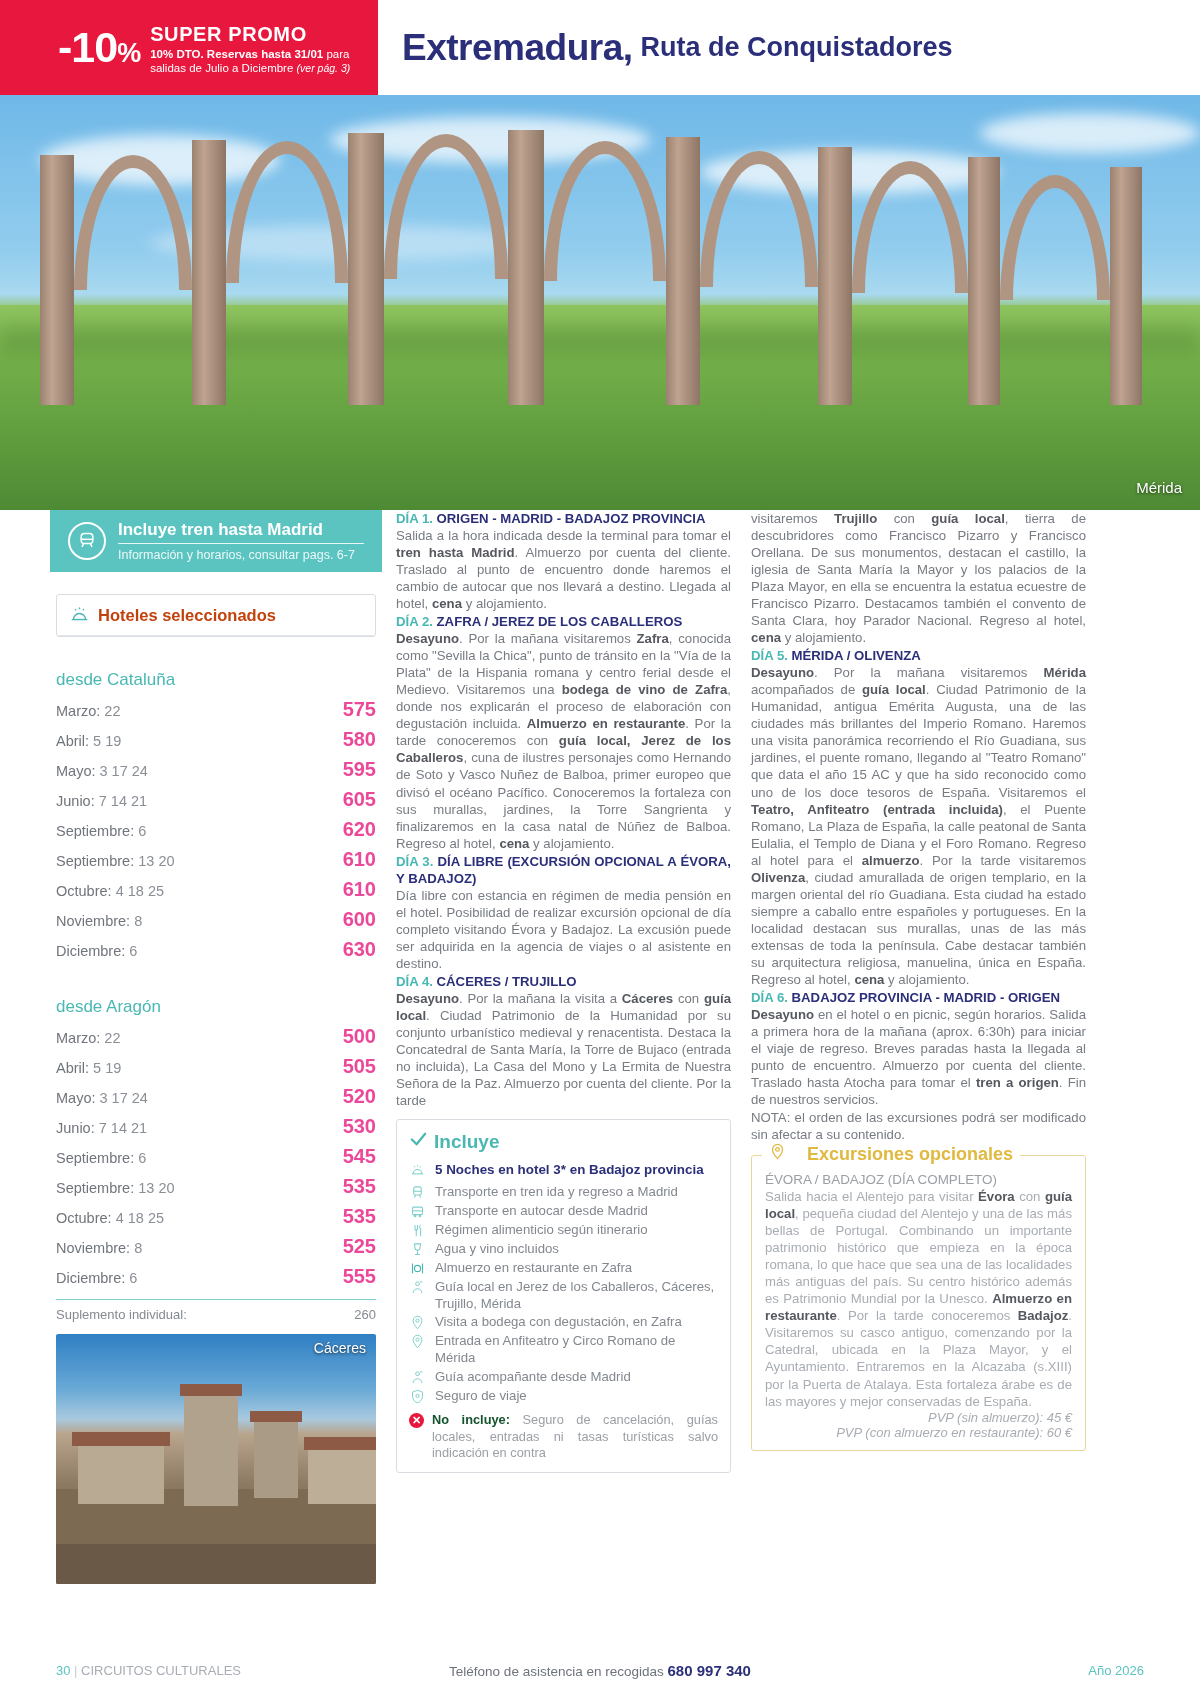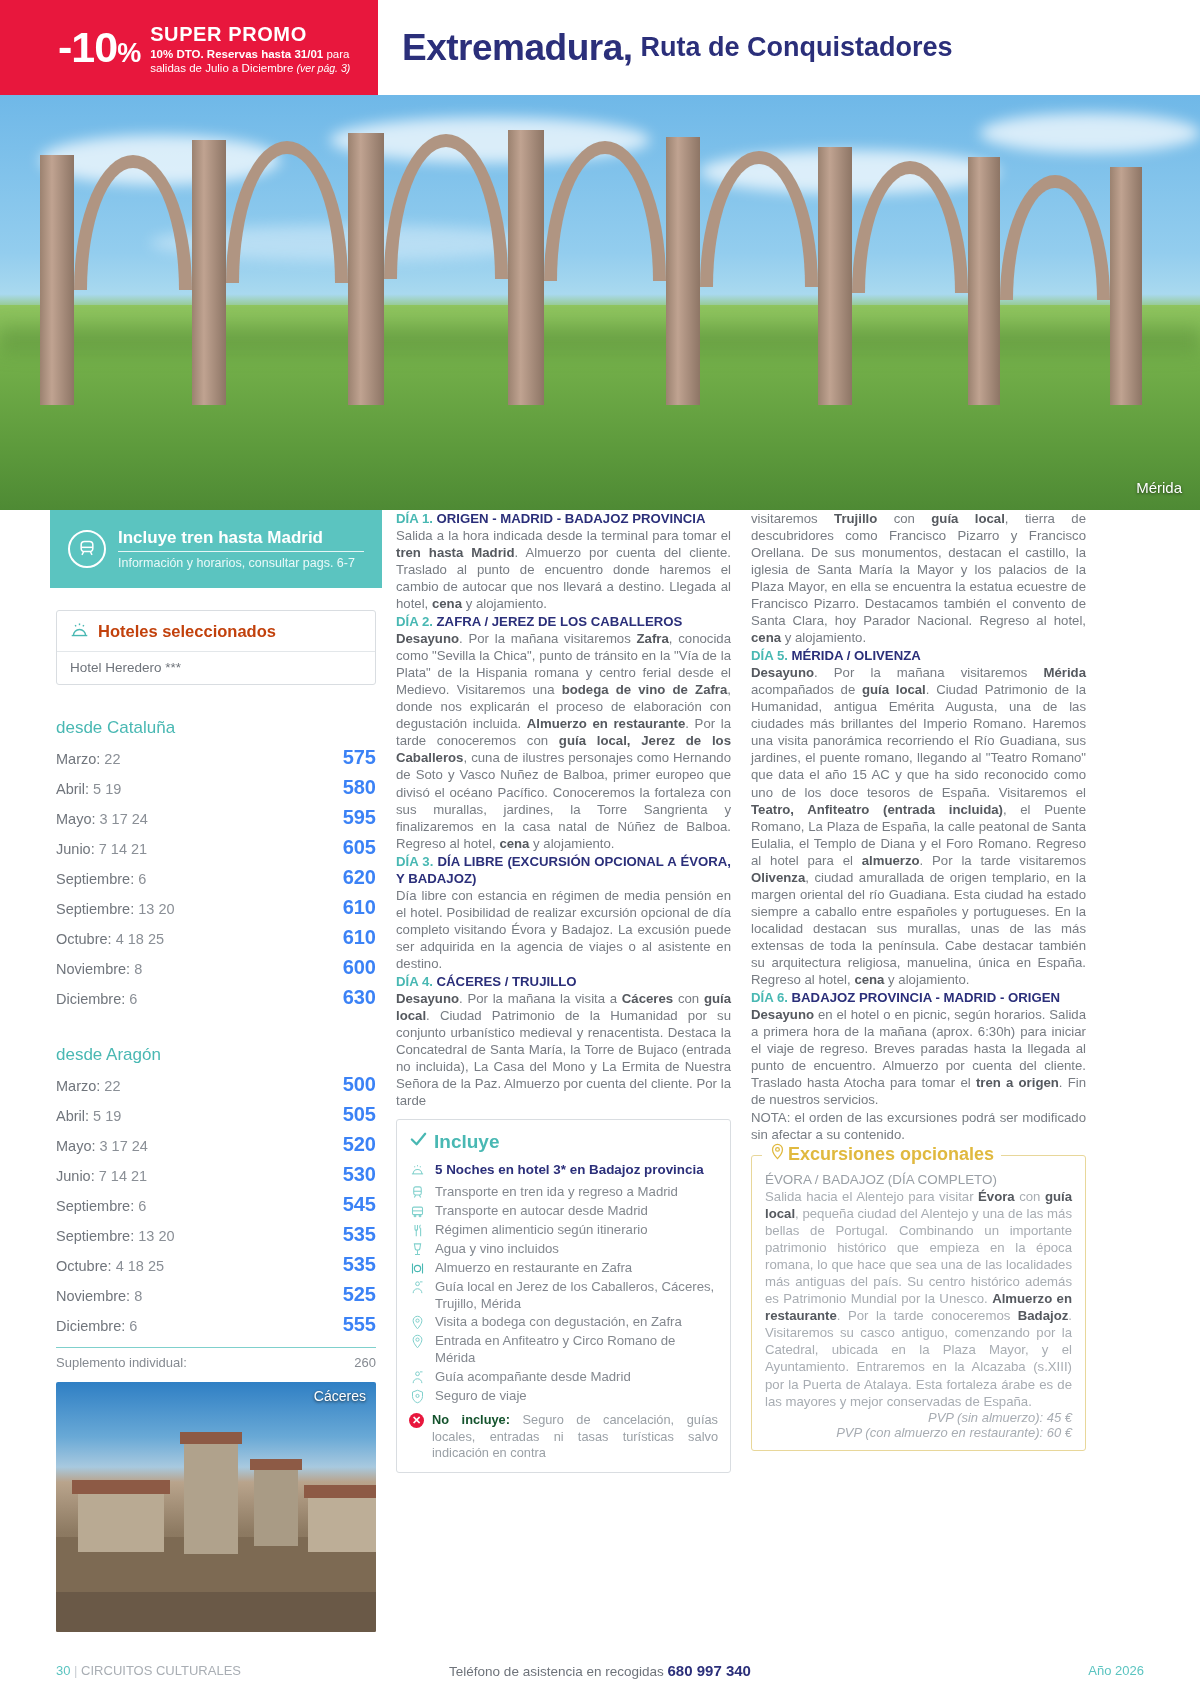--- a/index.html
+++ b/index.html
@@ -55,21 +55,21 @@
 
   
   .content { position: relative; width: 1200px; padding: 0 56px; }
   .cols { display: flex; gap: 20px; align-items: flex-start; }
   .col-left { width: 320px; }
   .col-mid  { width: 335px; }
   .col-right{ width: 335px; }
 
   
   .train-band {
-    background: #5bc4c0; color: #fff; height: 78px;
+    background: #5bc4c0; color: #fff; height: 62px;
     display: flex; align-items: center; padding: 0 18px; gap: 12px;
     margin-left: -6px; margin-right: -6px;
   }
   .train-icon {
     width: 38px; height: 38px; border: 2.2px solid #fff; border-radius: 50%;
     display: flex; align-items: center; justify-content: center; flex: none;
   }
   .train-icon svg { width: 20px; height: 20px; }
   .train-texts { flex: 1; }
   .train-title { font-size: 17px; font-weight: bold; border-bottom: 1.4px solid rgba(255,255,255,.85); padding-bottom: 3px; }
@@ -83,21 +83,21 @@
   }
   .hotels-head svg { width: 21px; height: 19px; }
   .hotel-item { padding: 8px 13px 9px; font-size: 13.5px; color: #6e737a; }
 
   
   .price-group { margin-top: 33px; }
   .price-group-title { color: #49b8b3; font-size: 17px; margin-bottom: 4px; }
   .price-row { display: flex; align-items: baseline; justify-content: space-between; padding: 3.5px 0; gap: 44px; }
   .price-label { font-size: 14.5px; color: #70757c; }
   .price-label .days { color: #8a8f96; }
-  .price-val { font-size: 20px; font-weight: bold; color: #3b82f6; }
+  .price-val { font-size: 20px; font-weight: bold; color: #ec4899; }
   .supp {
     display: flex; justify-content: space-between; border-top: 1.4px solid #7fd0cc;
     margin-top: 8px; padding-top: 7px; font-size: 13px; color: #858a91;
   }
 
   
   .photo-caceres {
     position: relative; margin-top: 12px; height: 250px; border-radius: 2px; overflow: hidden;
     background: linear-gradient(#2f7fc4 0%, #69a9d6 22%, #a8c9df 34%, #b9a48c 40%, #8d7a62 60%, #6d5b46 100%);
   }
@@ -122,21 +122,21 @@
   .inc-ico svg { width: 15px; height: 15px; }
   .noinc { display: flex; gap: 8px; font-size: 12.8px; color: #9aa0a6; margin-top: 7px; line-height: 1.3; text-align: justify; }
   .noinc b { color: #14532d; }
   .noinc-ico { flex: none; width: 15px; height: 15px; border-radius: 50%; background: #e8173d; color: #fff;
     font-size: 11px; line-height: 15px; text-align: center; font-weight: bold; margin-top: 1px; }
 
   
   .exc-box { border: 1px solid #e8d79a; border-radius: 3px; margin-top: 12px; padding: 16px 13px 10px; position: relative; }
   .exc-title {
     position: absolute; top: -13px; left: 10px; background: #fff; padding: 0 7px;
-    color: #e0b93f; font-size: 18px; font-weight: bold; display: flex; align-items: center; gap: 2px;
+    color: #e0b93f; font-size: 18px; font-weight: bold; display: flex; align-items: center; gap: 21px;
   }
   .exc-sub { color: #9aa0a6; font-size: 13.4px; margin-bottom: 1px; }
   .exc-txt { font-size: 13.2px; line-height: 1.29; color: #a8adb3; text-align: justify; }
   .exc-price { text-align: right; font-style: italic; font-size: 13px; color: #a8adb3; }
 
   
   .footer {
     position: absolute; bottom: 18px; left: 0; width: 1200px; padding: 0 56px;
     display: flex; align-items: center; font-size: 13px;
   }
@@ -223,21 +223,20 @@
             <svg viewBox="0 0 24 22" fill="none" stroke="#49b8b3" stroke-width="1.6">
               <path d="M3 18h18"></path>
                 <path d="M5 18a7 7 0 0 1 14 0"></path>
               <line x1="12" y1="4" x2="12" y2="6"></line>
                 <line x1="7" y1="6" x2="8" y2="7.5"></line>
                 <line x1="17" y1="6" x2="16" y2="7.5"></line>
             </svg>
           </span>
           <span>Hoteles seleccionados</span>
         </div>
-        <div class="hotel-item">Hotel Heredero ***</div>
       </div>
 
       <div>
 
         <div class="price-group">
           <div class="price-group-title">desde Cataluña</div>
           <div class="price-row">
               <span class="price-label"><span>Marzo:</span> <span class="days">22</span></span>
               <span class="price-val">575</span>
             </div>

